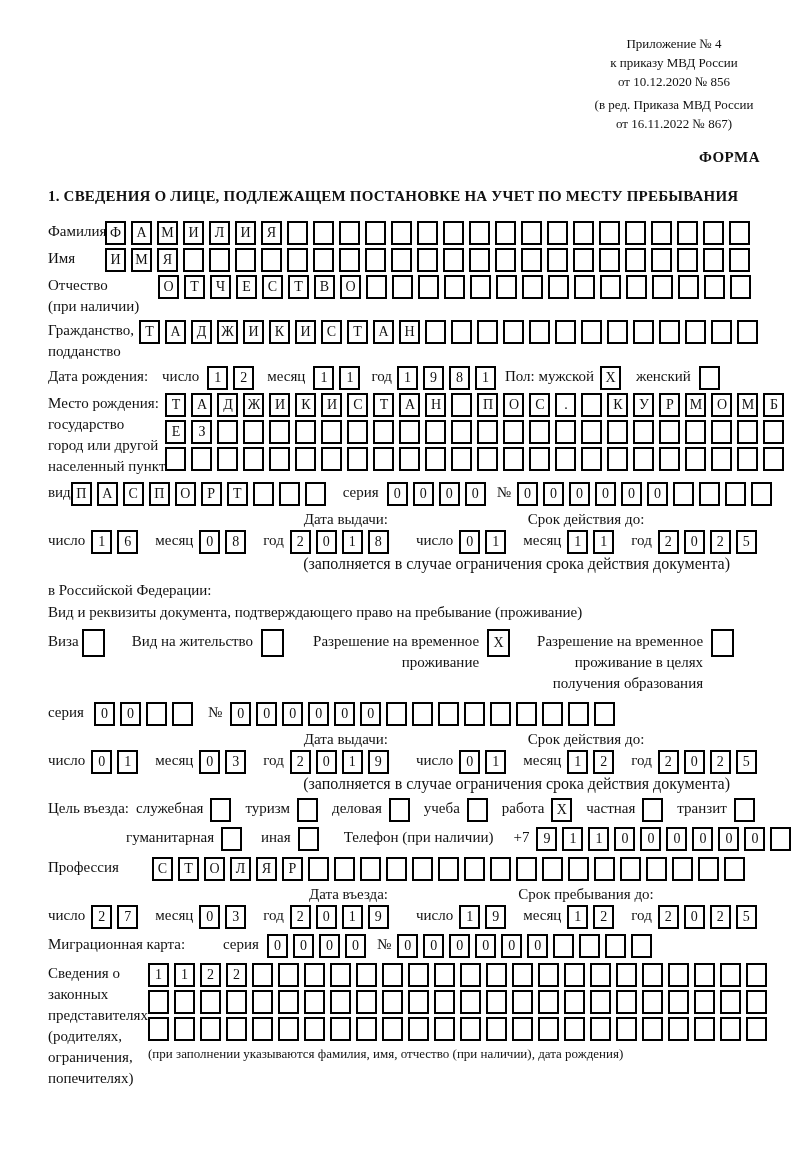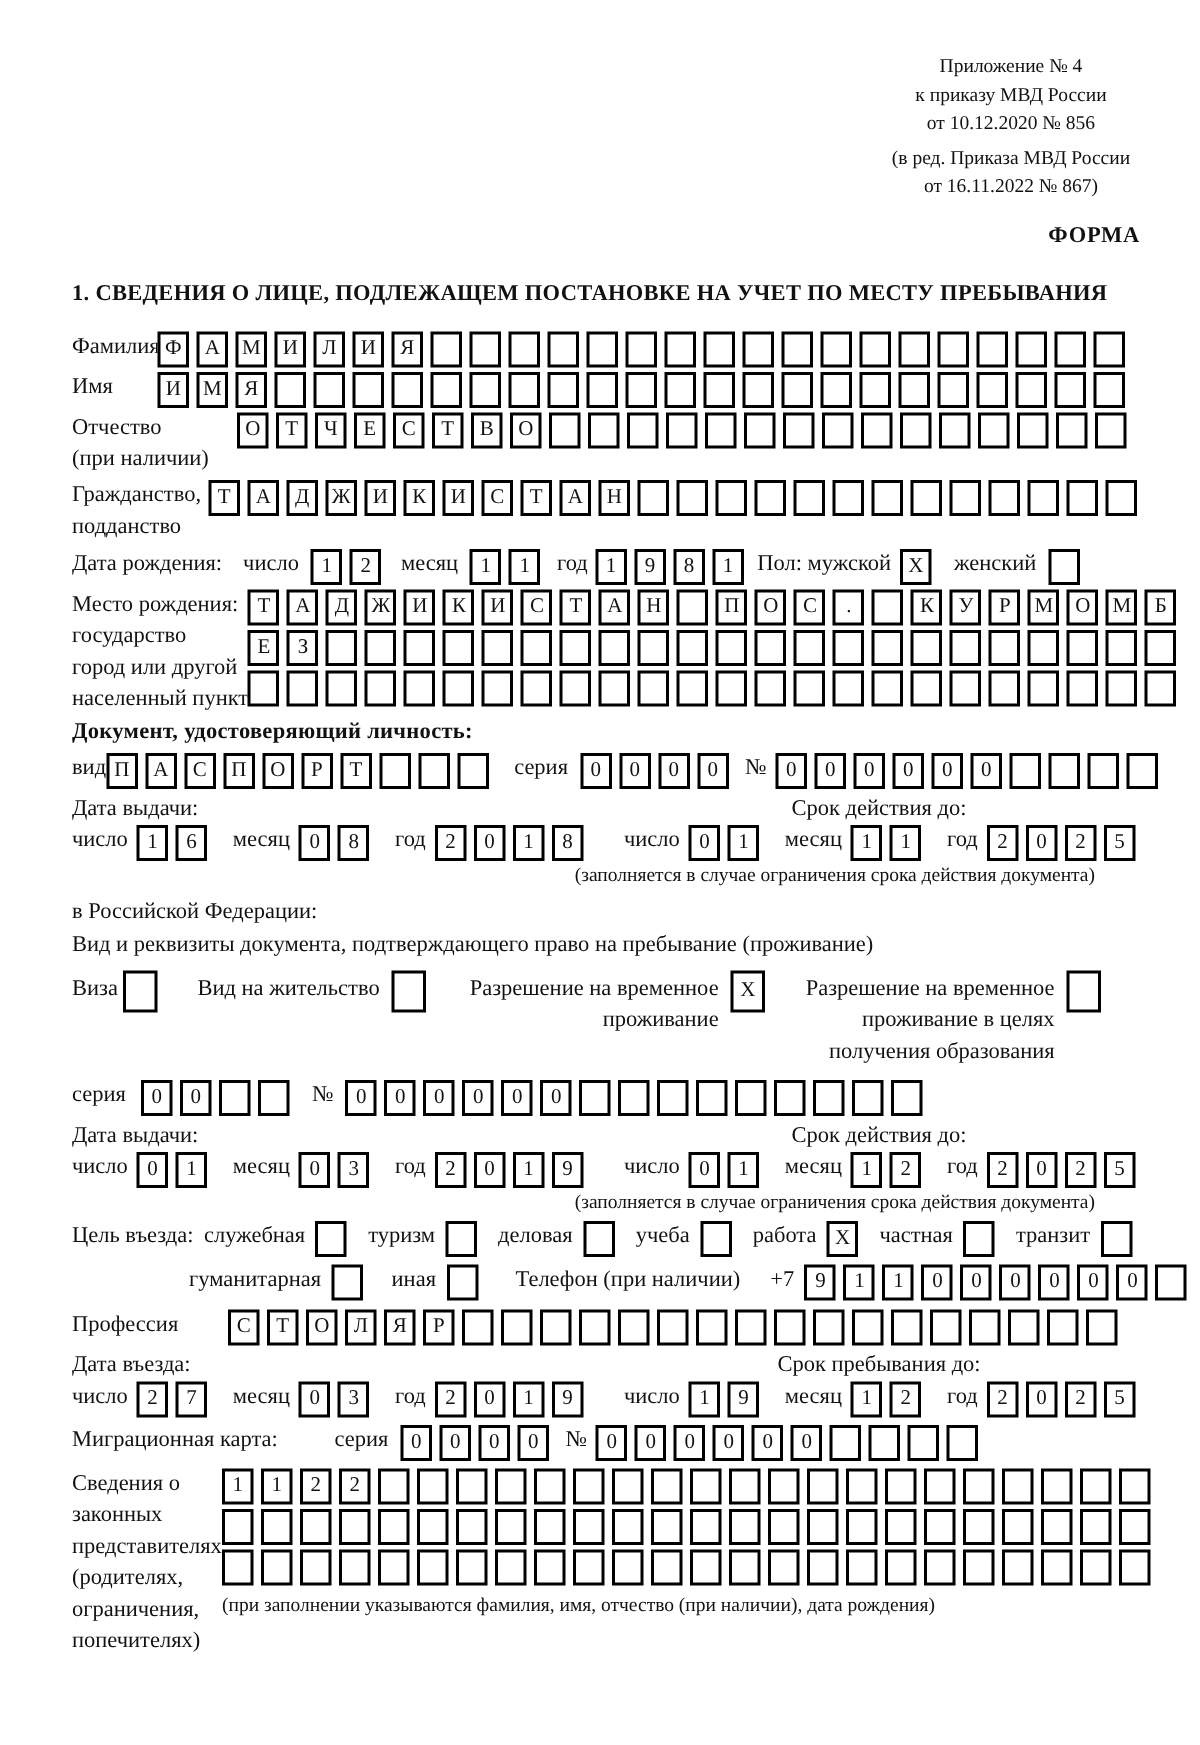--- a/index.html
+++ b/index.html
@@ -29,28 +29,28 @@
   .cell {
     width: 21px; height: 24px; border: 2px solid #000; margin-right: 5px;
     display: inline-flex; align-items: center; justify-content: center;
     font-size: 14px; flex: none; background: #fff;
   }
   .stack { display: flex; flex-direction: column; }
   .stack .cells { margin-bottom: 3px; }
 
   
   .date-heads { display: flex; margin-top: 5px; }
-  .date-heads .h-left  { width: 340px; text-align: left; }
+  .date-heads .h-left  { width: 340px; text-align: right; }
   .date-heads .h-right { width: 340px; text-align: center; margin-left: 28px; }
   .date-line { display: flex; align-items: flex-start; margin-top: 2px; }
   .date-grp { display: flex; align-items: flex-start; width: 340px; }
   .date-grp.right { margin-left: 28px; }
   .date-grp .lbl { margin-right: 6px; }
   .date-grp .cells { margin-right: 12px; }
-  .note-right { text-align: right; font-size: 13px; padding-right: 42px; margin: 1px 0 4px 0; }
+  .note-right { text-align: right; font-size: 16px; padding-right: 42px; margin: 1px 0 4px 0; }
 
   .para { line-height: 22px; margin-top: 6px; }
 
   
   .opts { display: flex; align-items: flex-start; margin-top: 6px; }
   .opt { display: flex; align-items: flex-start; }
   .opt .olbl { text-align: right; line-height: 21px; padding-top: 2px; }
   .opt .cells { margin-left: 8px; }
   .opt .cell { width: 23px; height: 28px; }
 
@@ -319,21 +319,20 @@
             <span class="cell"></span>
             <span class="cell"></span>
             <span class="cell"></span>
             <span class="cell"></span>
             <span class="cell"></span>
             <span class="cell"></span>
           </div>
       </div>
     </div>
 
-    <div class="sec-heading" style="margin-top:2px">Документ, удостоверяющий личность:</div>
 
     <div class="row" style="margin-top:5px">
       <div class="lbl" style="width:62px">вид</div>
       <div class="cells" style="margin-right:12px">
           <span class="cell">П</span>
           <span class="cell">А</span>
           <span class="cell">С</span>
           <span class="cell">П</span>
           <span class="cell">О</span>
           <span class="cell">Р</span>

